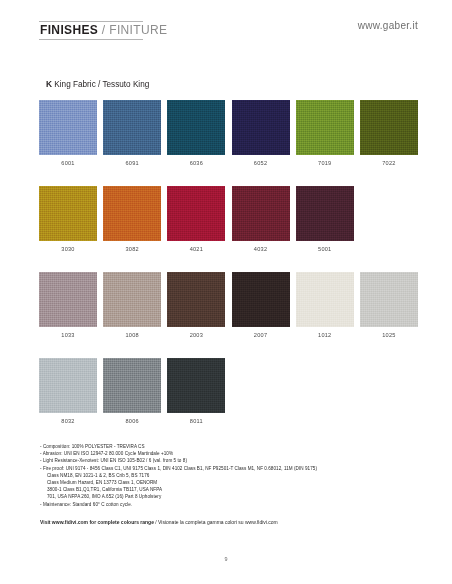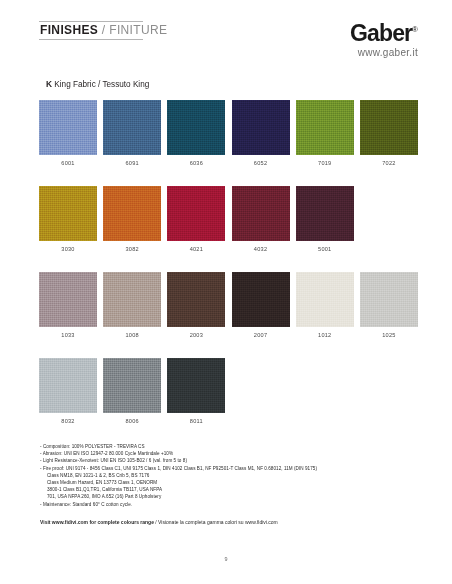--- a/index.html
+++ b/index.html
@@ -197,21 +197,20 @@
   <div class="header">
     <div class="header-title-block">
       <div class="rule-top"></div>
       <div class="header-title">
         <span class="ft-strong">FINISHES</span><span class="ft-light"> / FINITURE</span>
       </div>
       <div class="rule-bottom"></div>
     </div>
 
     <div class="brand-block">
-      <div class="brand-logo"><span>Gaber</span><span class="reg">®</span></div>
       <div class="brand-url">www.gaber.it</div>
     </div>
   </div>
 
   <div class="section-title">
     <span class="code">K</span><span class="name"> King Fabric / Tessuto King</span>
   </div>
 
   <div class="swatch-area">
       <div class="swatch-row">

